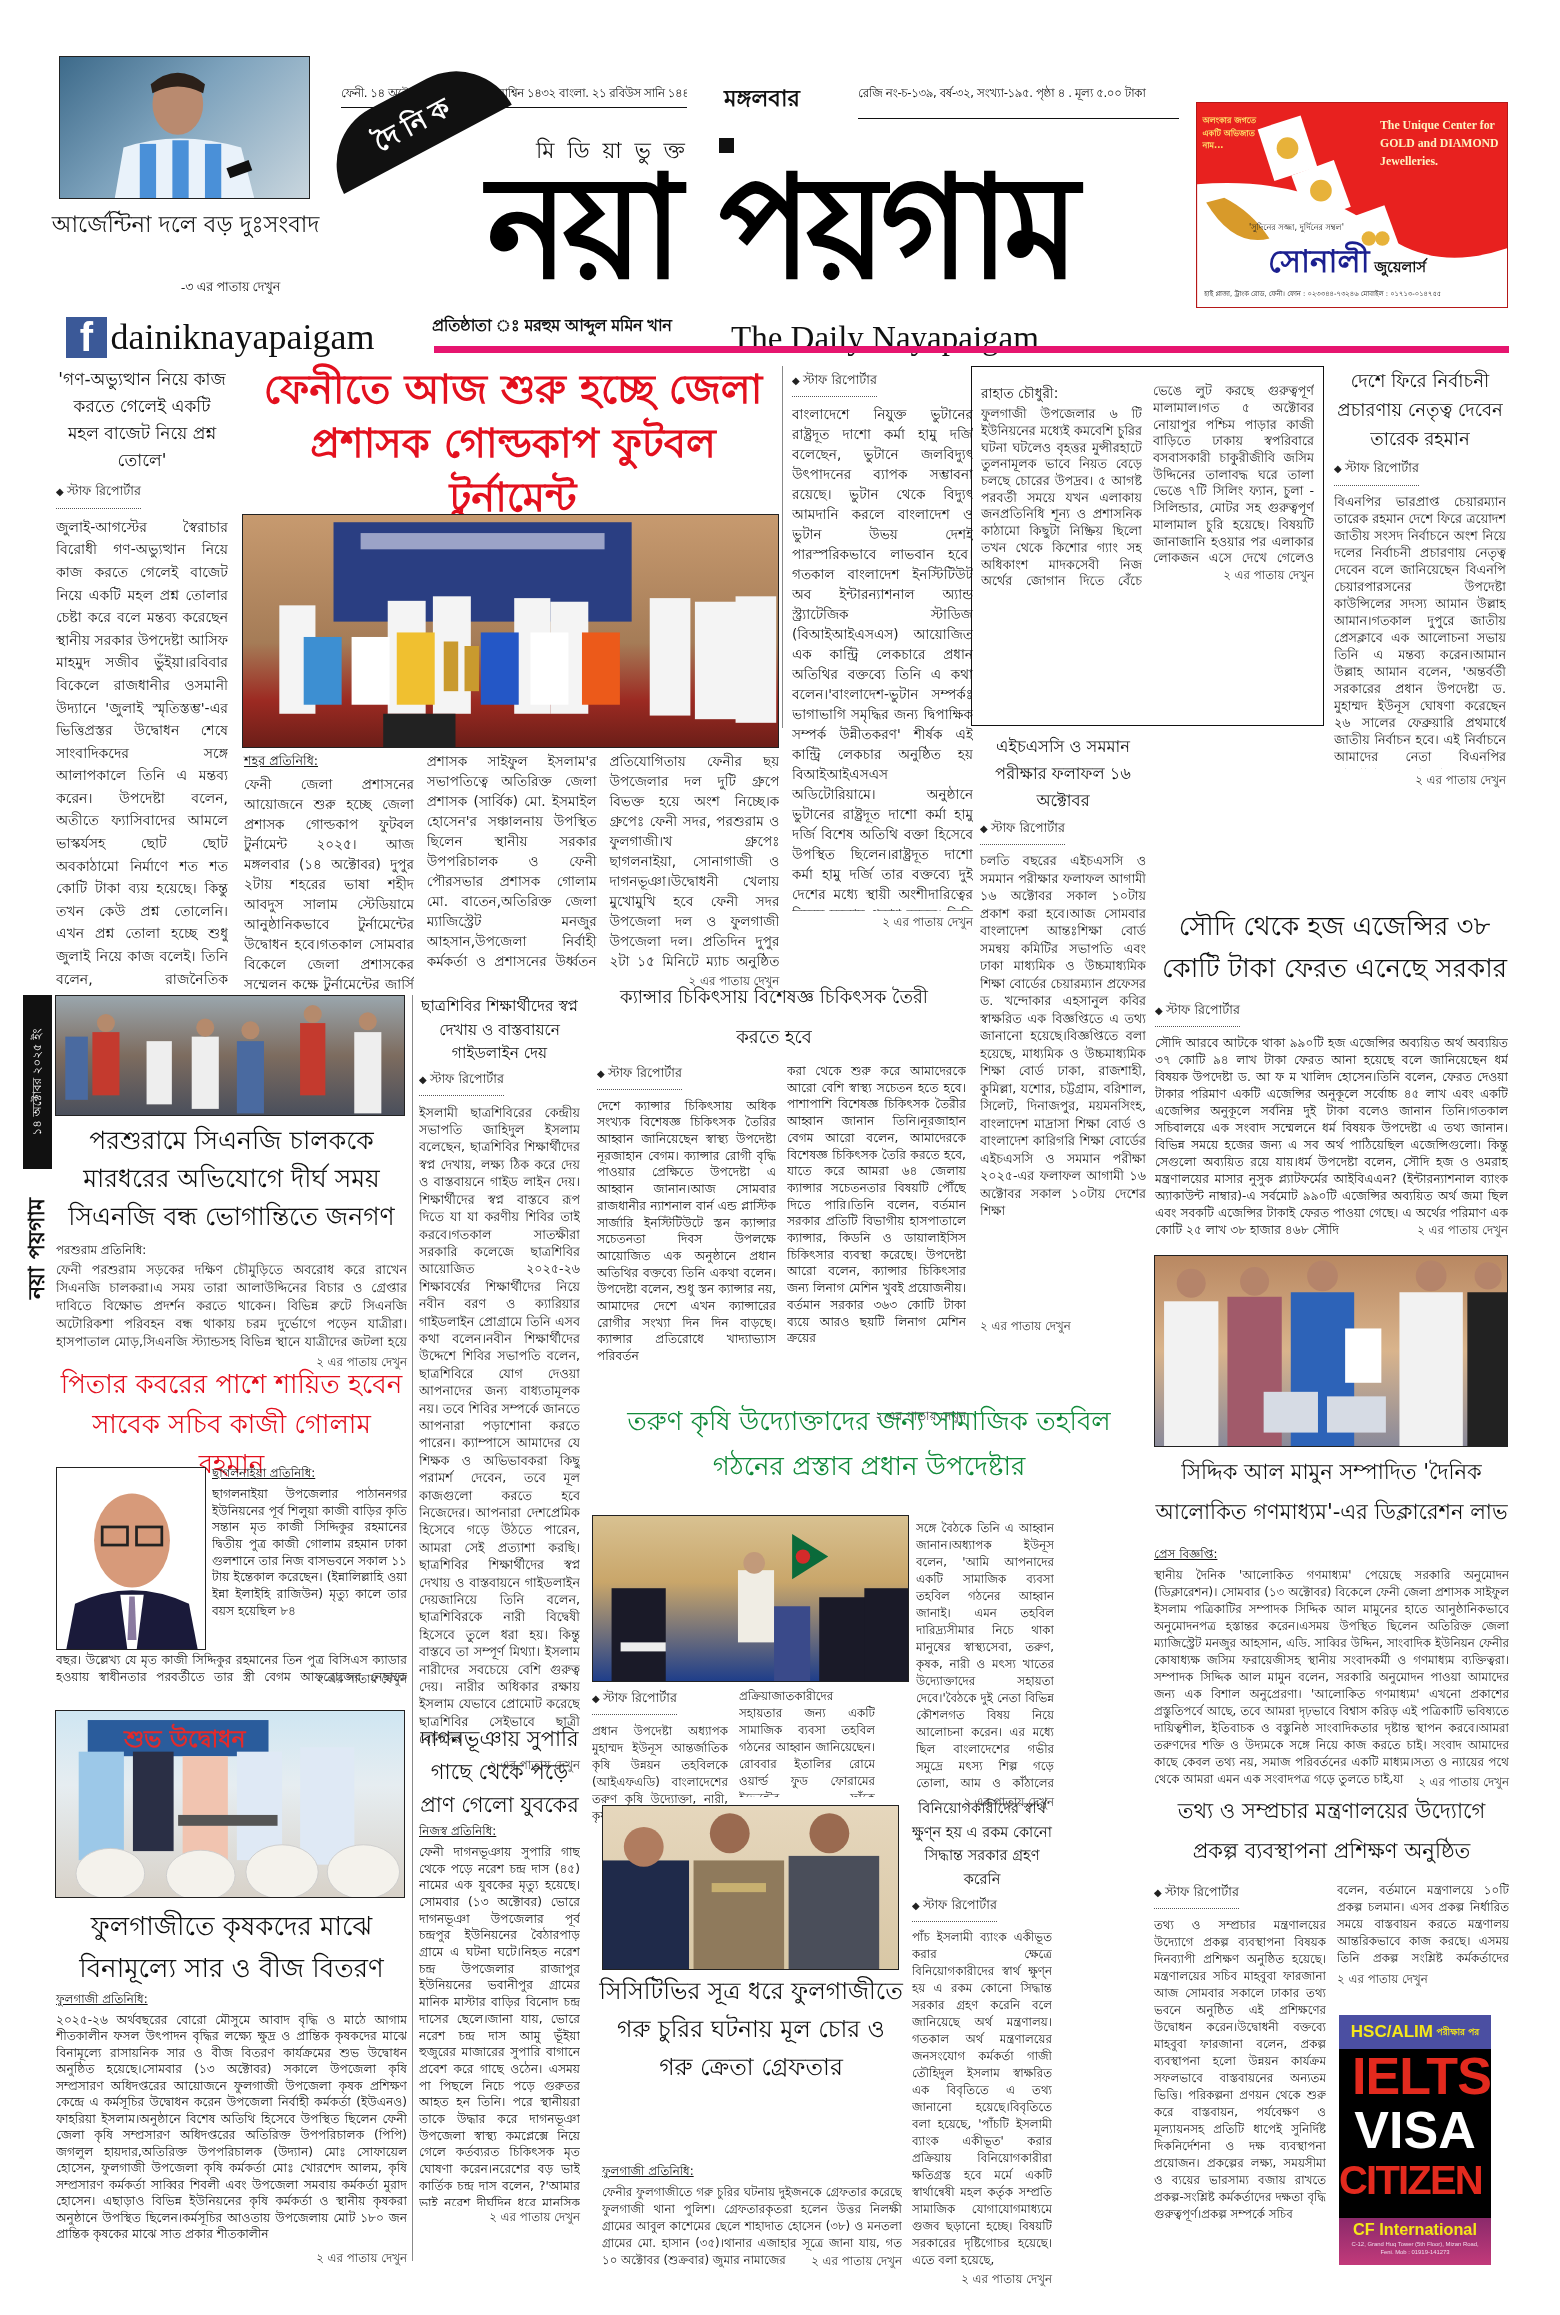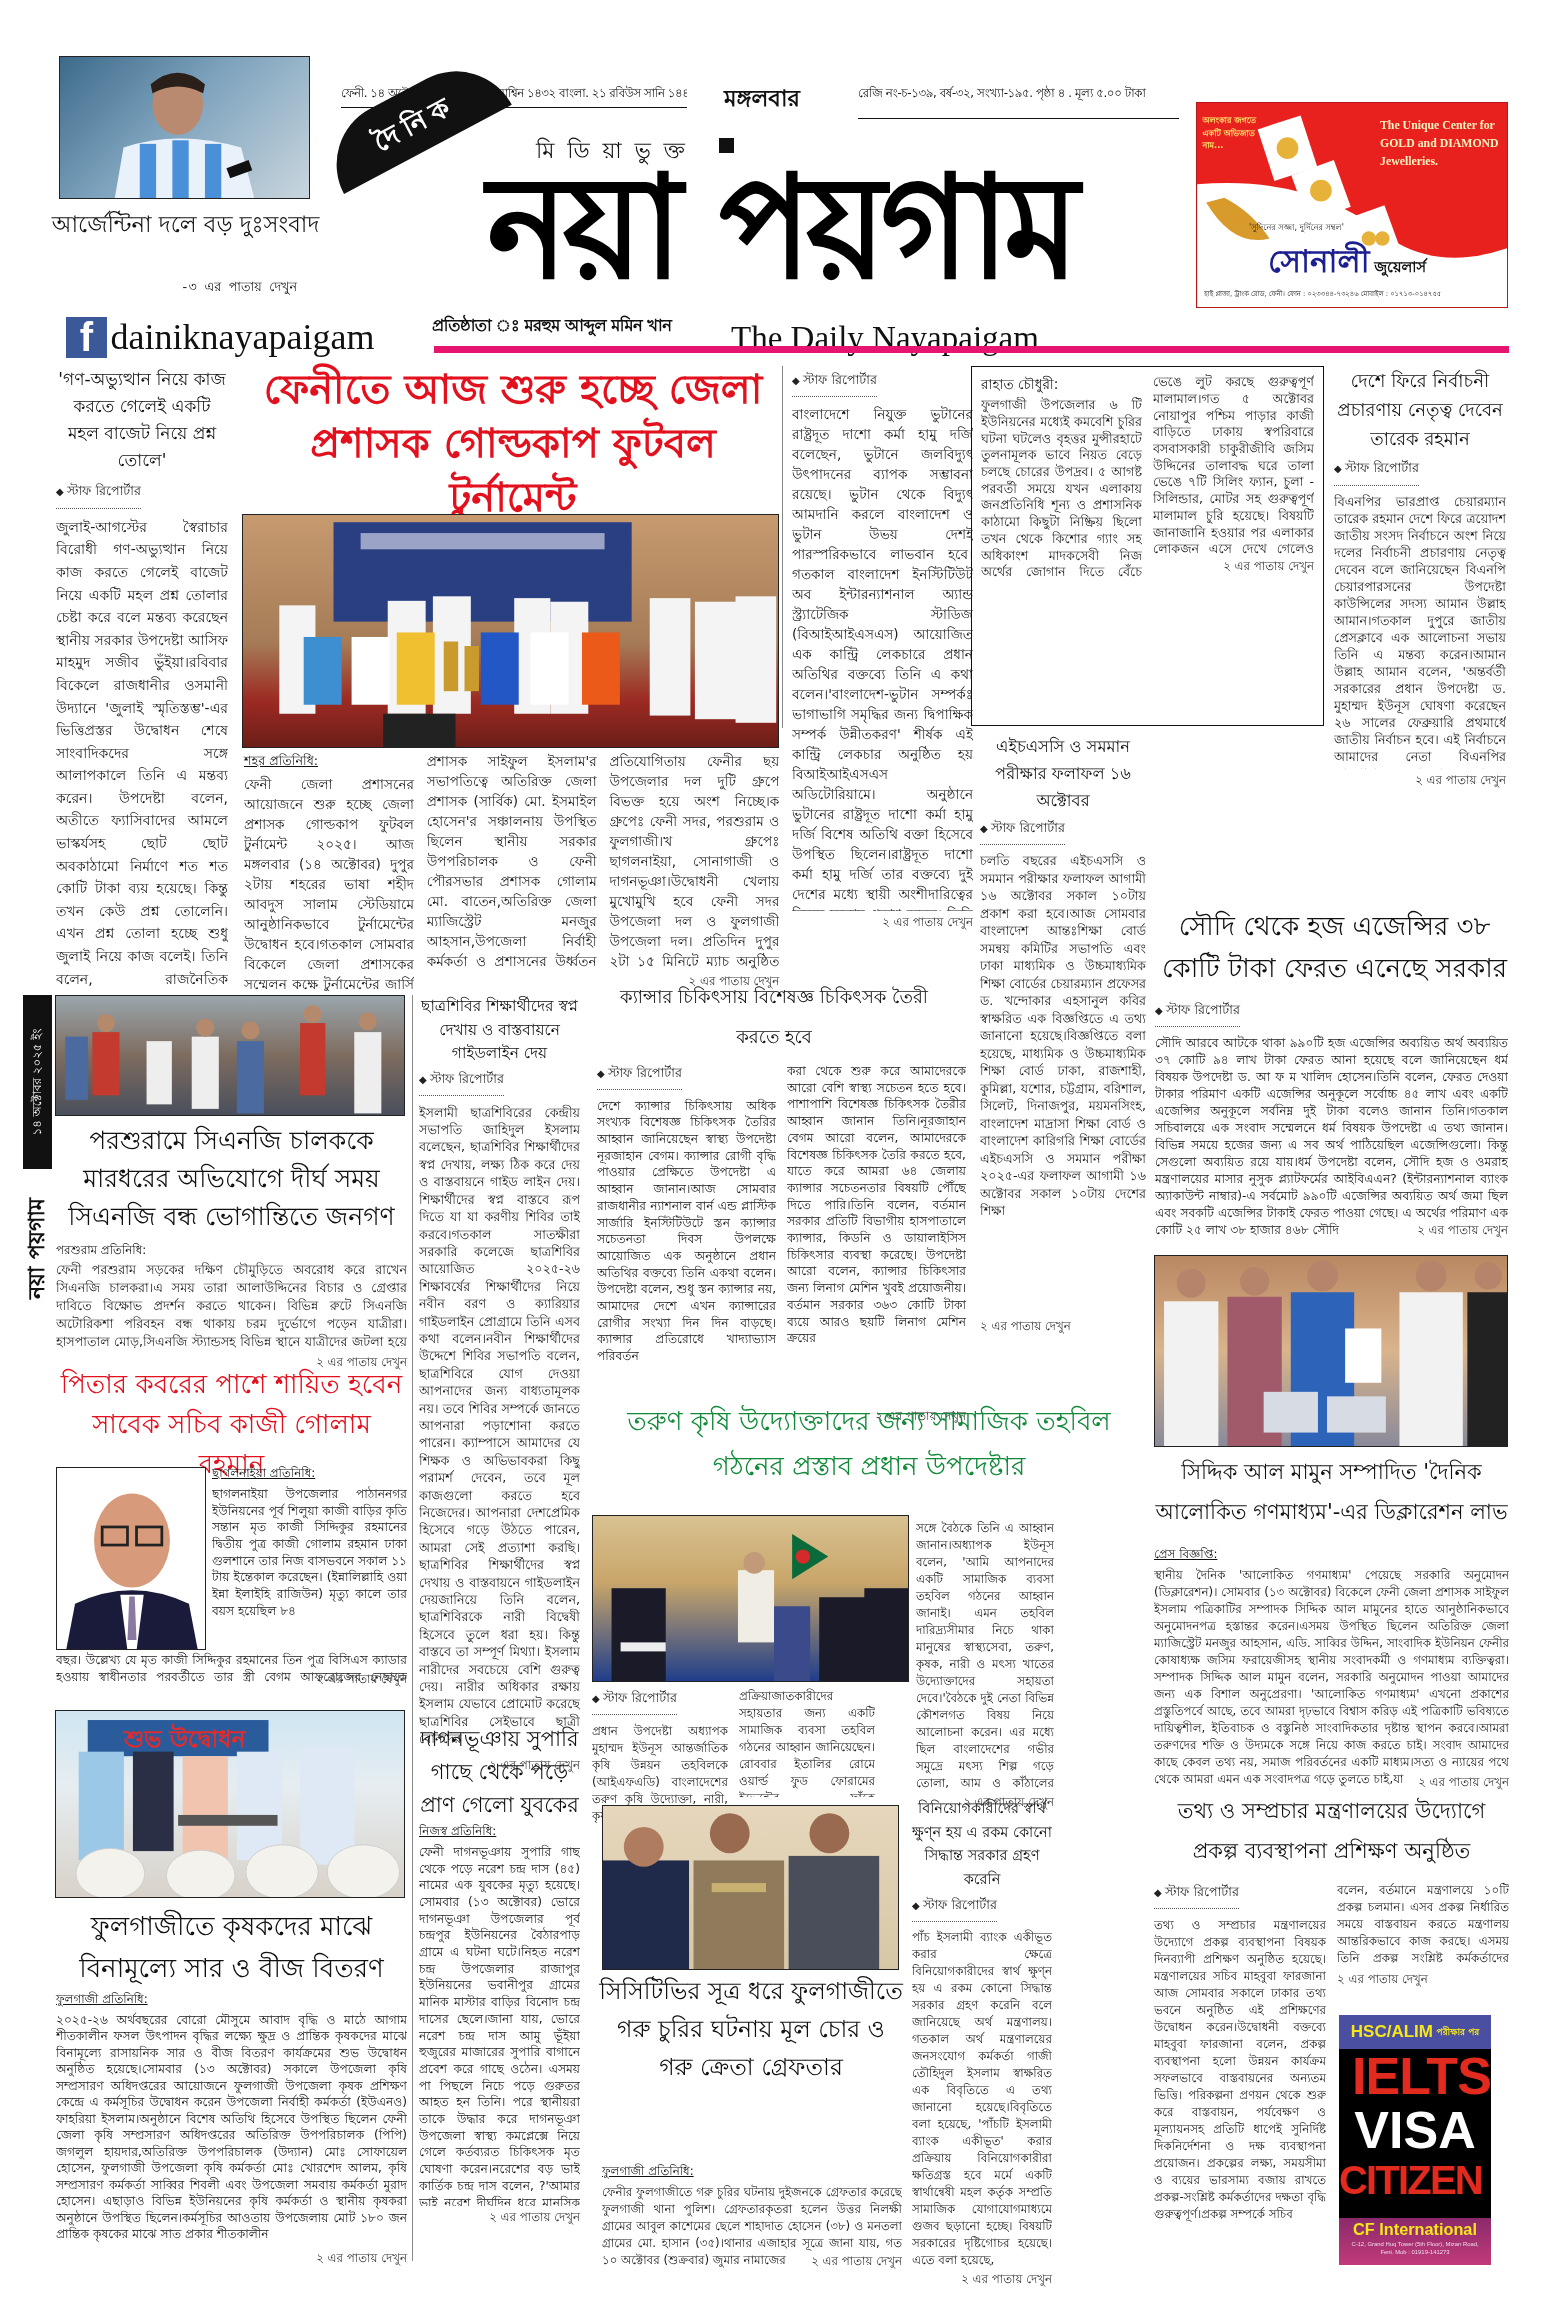--- a/index.html
+++ b/index.html
@@ -23,21 +23,21 @@
     <ellipse cx="130" cy="52" rx="28" ry="34" fill="#b98a6f"></ellipse>
     <path d="M100 30 Q130 5 160 30 L158 40 Q130 25 102 40 Z" fill="#2b2019"></path>
     <path d="M60 158 L70 100 Q130 80 200 100 L215 158 Z" fill="#e9f2fa"></path>
     <rect x="88" y="96" width="18" height="62" fill="#4a90d8"></rect>
     <rect x="124" y="92" width="18" height="66" fill="#4a90d8"></rect>
     <rect x="160" y="96" width="18" height="62" fill="#4a90d8"></rect>
     <rect x="185" y="118" width="26" height="12" fill="#111" transform="rotate(-20 198 124)"></rect>
   </svg>
 </div>
 <div class="abs hl" style="left:50px;top:206px;width:271px;font-size:22.6px;line-height:36px">আর্জেন্টিনা দলে বড় দুঃসংবাদ</div>
-<div class="abs" style="left:181px;top:277px;font-size:12.7px;font-family:Liberation Mono, monospace">-৩ এর পাতায় দেখুন</div>
+<div class="abs" style="left:181px;top:277px;font-size:12.7px;font-family:Liberation Serif, serif">-৩ এর পাতায় দেখুন</div>
 
 <div class="abs" style="left:66px;top:316px;display:flex;align-items:center">
   <span style="width:41px;height:41px;background:#3b5998;color:#fff;font:bold 40px 'Liberation Sans',sans-serif;display:flex;align-items:flex-end;justify-content:center;line-height:42px;overflow:hidden">f</span>
   <span style="font:36px 'Liberation Serif',serif;margin-left:3.6px;color:#111">dainiknayapaigam</span>
 </div>
 
 <div class="abs" style="left:341px;top:84px;width:346px;font:11.8px 'DejaVu Sans',sans-serif;border-bottom:0.9px solid #111;padding-bottom:2.7px;letter-spacing:-0.5px;white-space:nowrap;overflow:hidden">ফেনী. ১৪ অক্টোবর ২০২৫ ইং. ২৯ আশ্বিন ১৪৩২ বাংলা. ২১ রবিউস সানি ১৪৪৭ হিজরী</div>
 <div class="abs" style="left:724px;top:81px;font:bold 22.6px 'DejaVu Sans',sans-serif">মঙ্গলবার</div>
 <div class="abs" style="left:858px;top:84px;width:321px;font:11.8px 'DejaVu Sans',sans-serif;border-bottom:0.9px solid #111;padding-bottom:14px;white-space:nowrap;overflow:hidden;letter-spacing:-0.4px">রেজি নং-চ-১৩৯, বর্ষ-৩২, সংখ্যা-১৯৫. পৃষ্ঠা ৪ . মূল্য ৫.০০ টাকা</div>
 
@@ -123,21 +123,21 @@
   </div>
 </div>
 
 <div class="abs" style="left:792px;top:366px;width:181px">
   <div class="byline" style="margin-top:3.6px">স্টাফ রিপোর্টার</div>
   <div class="body-text" style="height:507px;font-size:13.6px;line-height:20px">বাংলাদেশে নিযুক্ত ভুটানের রাষ্ট্রদূত দাশো কর্মা হামু দর্জি বলেছেন, ভুটানে জলবিদ্যুৎ উৎপাদনের ব্যাপক সম্ভাবনা রয়েছে। ভুটান থেকে বিদ্যুৎ আমদানি করলে বাংলাদেশ ও ভুটান উভয় দেশই পারস্পরিকভাবে লাভবান হবে।গতকাল বাংলাদেশ ইনস্টিটিউট অব ইন্টারন্যাশনাল অ্যান্ড স্ট্র্যাটেজিক স্টাডিজ (বিআইআইএসএস) আয়োজিত এক কান্ট্রি লেকচারে প্রধান অতিথির বক্তব্যে তিনি এ কথা বলেন।'বাংলাদেশ-ভুটান সম্পর্কঃ ভাগাভাগি সমৃদ্ধির জন্য দ্বিপাক্ষিক সম্পর্ক উন্নীতকরণ' শীর্ষক এই কান্ট্রি লেকচার অনুষ্ঠিত হয় বিআইআইএসএস অডিটোরিয়ামে। অনুষ্ঠানে ভুটানের রাষ্ট্রদূত দাশো কর্মা হামু দর্জি বিশেষ অতিথি বক্তা হিসেবে উপস্থিত ছিলেন।রাষ্ট্রদূত দাশো কর্মা হামু দর্জি তার বক্তব্যে দুই দেশের মধ্যে স্থায়ী অংশীদারিত্বের বিষয়ে সন্তোষ প্রকাশ করেন। তিনি পরিবেশ, জলবিদ্যুৎ</div>
   <span class="cont">২ এর পাতায় দেখুন</span>
 </div>
 
 <div class="abs" style="left:971px;top:366px;width:353px;height:360px;border:1.8px solid #111;padding:7.2px 9px">
-  <div style="display:flex;gap:11px;margin-top:0">
+  <div style="display:flex;gap:11px;margin-top:9px">
     <div style="width:161px">
       <span style="font:13.6px 'DejaVu Sans',sans-serif">রাহাত চৌধুরী:</span>
       <div class="body-text" style="height:181px;font-size:12.7px;line-height:16.7px">ফুলগাজী উপজেলার ৬ টি ইউনিয়নের মধ্যেই কমবেশি চুরির ঘটনা ঘটলেও বৃহত্তর মুন্সীরহাটে তুলনামূলক ভাবে নিয়ত বেড়ে চলছে চোরের উপদ্রব। ৫ আগষ্ট পরবর্তী সময়ে যখন এলাকায় জনপ্রতিনিধি শূন্য ও প্রশাসনিক কাঠামো কিছুটা নিষ্ক্রিয় ছিলো তখন থেকে কিশোর গ্যাং সহ অধিকাংশ মাদকসেবী নিজ অর্থের জোগান দিতে বেঁচে নিয়েছে চুরির মতো নিকৃষ্ট অপরাধ। নোয়াপুর গ্রামের কোন না কোন পাড়ায় প্রায় রাতেই ঘটছে চুরির ঘটনাএ বিশেষ করে প্রবাসী ও শহরের চাকুরী জীবিদের ঘর বাড়ি টার্গেট করে গভীর রাতে তালা</div>
     </div>
     <div style="width:161px">
       <div class="body-text" style="height:181px;font-size:12.7px;line-height:16.7px">ভেঙে লুট করছে গুরুত্বপূর্ণ মালামাল।গত ৫ অক্টোবর নোয়াপুর পশ্চিম পাড়ার কাজী বাড়িতে ঢাকায় স্বপরিবারে বসবাসকারী চাকুরীজীবি জসিম উদ্দিনের তালাবদ্ধ ঘরে তালা ভেঙে ৭টি সিলিং ফ্যান, চুলা - সিলিন্ডার, মোটর সহ গুরুত্বপূর্ণ মালামাল চুরি হয়েছে। বিষয়টি জানাজানি হওয়ার পর এলাকার লোকজন এসে দেখে গেলেও হয়রানির ভয়ে মামলা করেনি ভুক্তভোগী পরিবার।ফুলগাজী থানার অফিসার্স ইনচার্জ লুৎফর রহমান জানান,গতকাল ও নিলক্ষীতে এক গরু চোরকে গ্রেপ্তার করে জেলহাজতে প্রেরণ করা হয়,বর্তমানে ফুলগাজীতে নিয়মিত অভিযানে প্রতিটি</div>
       <span class="cont">২ এর পাতায় দেখুন</span>
     </div>
   </div>
 </div>

